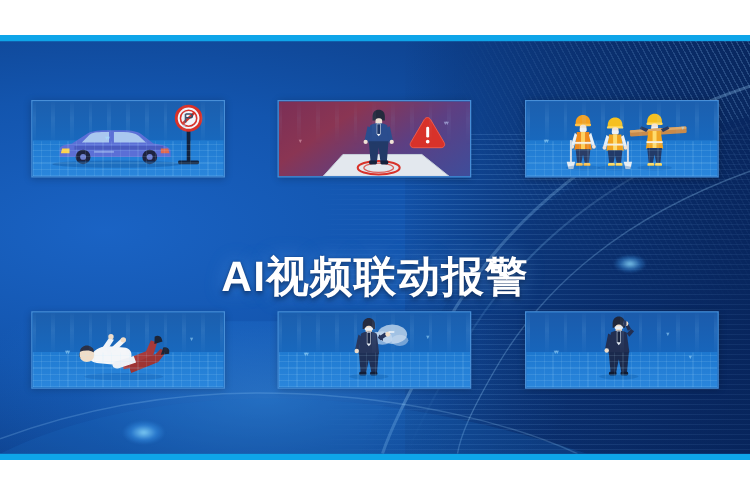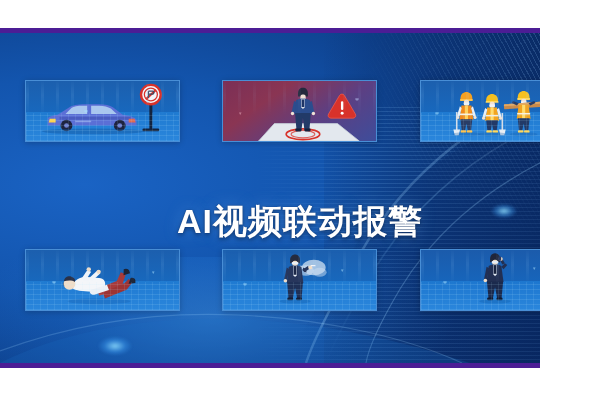--- a/index.html
+++ b/index.html
@@ -17,23 +17,23 @@
     width: 600px;
     height: 400px;
     background: #ffffff;
   }
 
   
   .frame {
     position: absolute;
     left: 0;
     top: 28px;
-    width: 540px;
+    width: 600px;
     height: 340px;
-    background: #4c1d95;
+    background: #0ea5e9;
     overflow: hidden;
   }
 
   .banner {
     position: absolute;
     left: 0;
     top: 5px;
     width: 600px;
     height: 330px;
     overflow: hidden;

